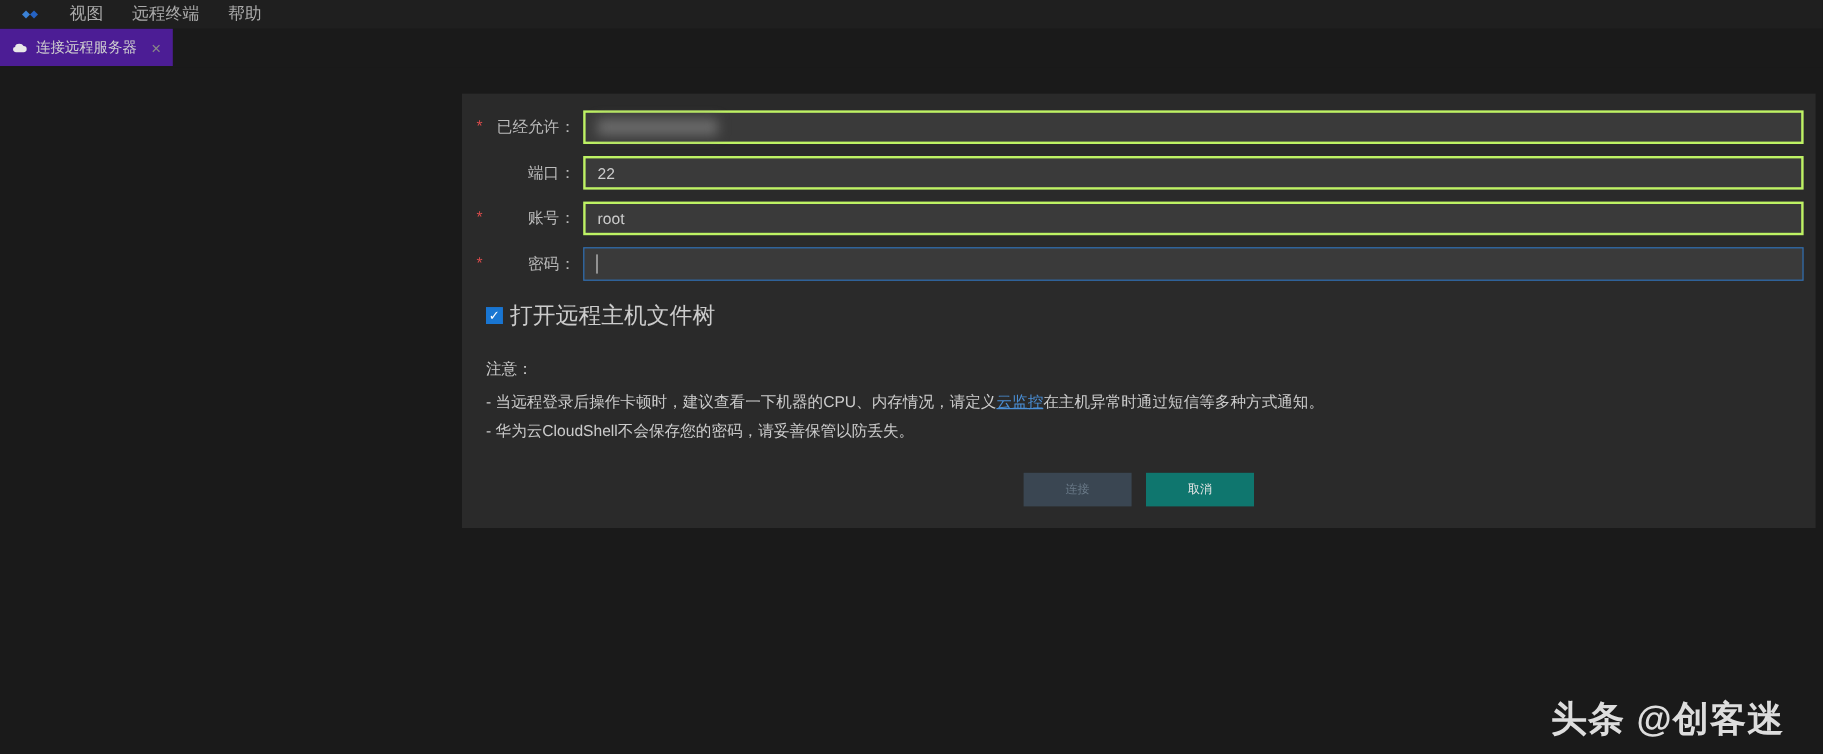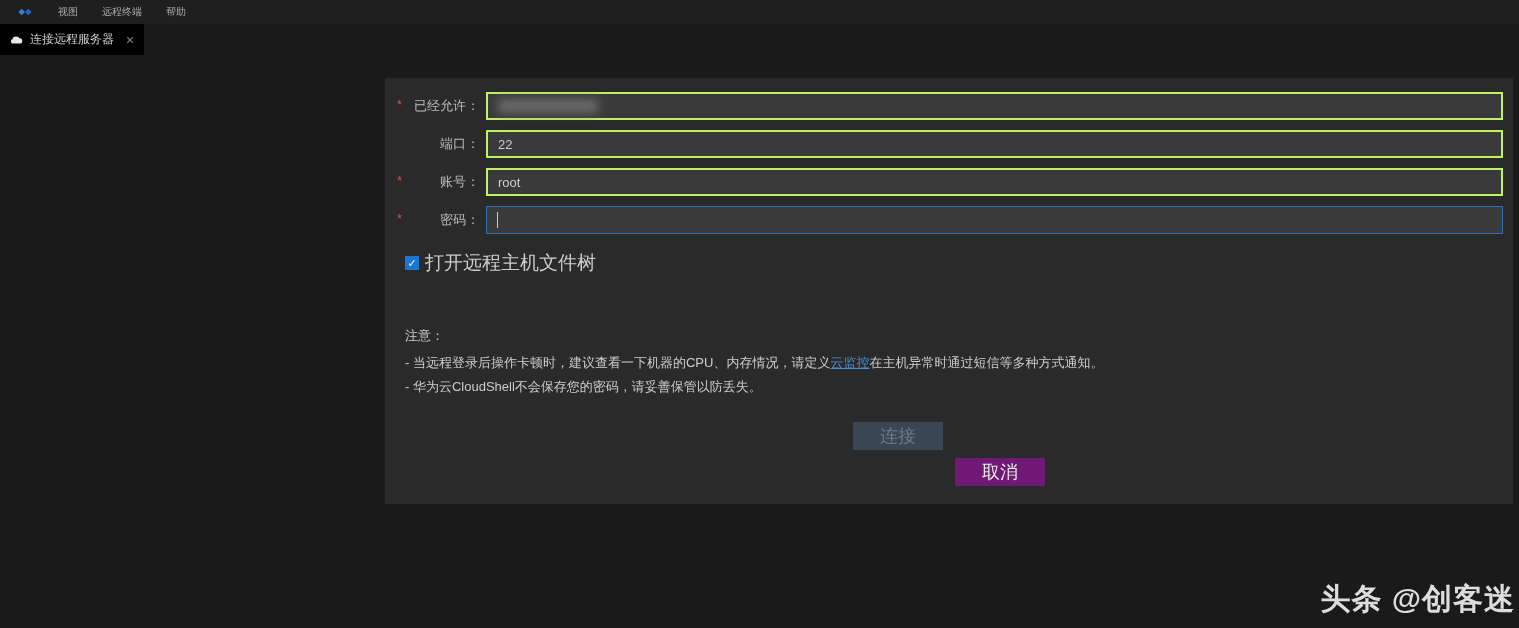--- a/index.html
+++ b/index.html
@@ -28,37 +28,37 @@
   align-items: center;
   justify-content: center;
 }
 .logo svg { width: 20px; height: 14px; }
 .menu-item {
   padding: 0 12px;
   height: 24px;
   display: flex;
   align-items: center;
   color: #aaa;
-  font-size: 10px;
+  font-size: 14px;
   cursor: pointer;
 }
 
 
 .tab-bar {
   height: 32px;
   background: #1a1a1a;
   display: flex;
   align-items: stretch;
   border-bottom: 1px solid #1a1a1a;
 }
 .tab {
   display: flex;
   align-items: center;
   padding: 0 10px;
-  background: #000000;
+  background: #4c1d95;
   color: #d0d0d0;
   font-size: 12px;
   gap: 6px;
 }
 .tab .cloud-icon {
   width: 14px;
   height: 14px;
   display: flex;
   align-items: center;
   justify-content: center;
@@ -155,59 +155,58 @@
 }
 .checkbox-label { color: #ccc; font-size: 19px; }
 
 
 .notice {
   padding: 10px 20px 4px 20px;
   line-height: 1.9;
   font-size: 13px;
   color: #ccc;
 }
-.notice-title { margin-bottom: 2px; margin-top: 28px; }
+.notice-title { margin-bottom: 2px; }
 .link {
   color: #4a8fd6;
   text-decoration: none;
   cursor: pointer;
 }
 .link.underline { text-decoration: underline; }
 
 
 .button-row {
   display: flex;
   justify-content: center;
   gap: 12px;
   padding: 18px 0 0 0;
 }
 .btn {
   width: 90px;
   height: 28px;
   display: flex;
   align-items: center;
   justify-content: center;
-  font-size: 18px;
+  font-size: 10px;
   cursor: pointer;
   border: none;
 }
 .btn-primary-disabled {
   background: #3a4652;
   color: #6a7a88;
 }
 .btn-cancel {
-  background: #701a75;
+  background: #0f766e;
   color: #e8e8e8;
-  margin-top: 36px;
 }
 
 
 .watermark {
   position: absolute;
-  right: 4px;
+  right: 32px;
   bottom: 8px;
   font-size: 30px;
   font-weight: 600;
   color: #ddd;
   font-family: "Microsoft YaHei", sans-serif;
   letter-spacing: 1px;
 }
 </style>
 </head>
 <body>

